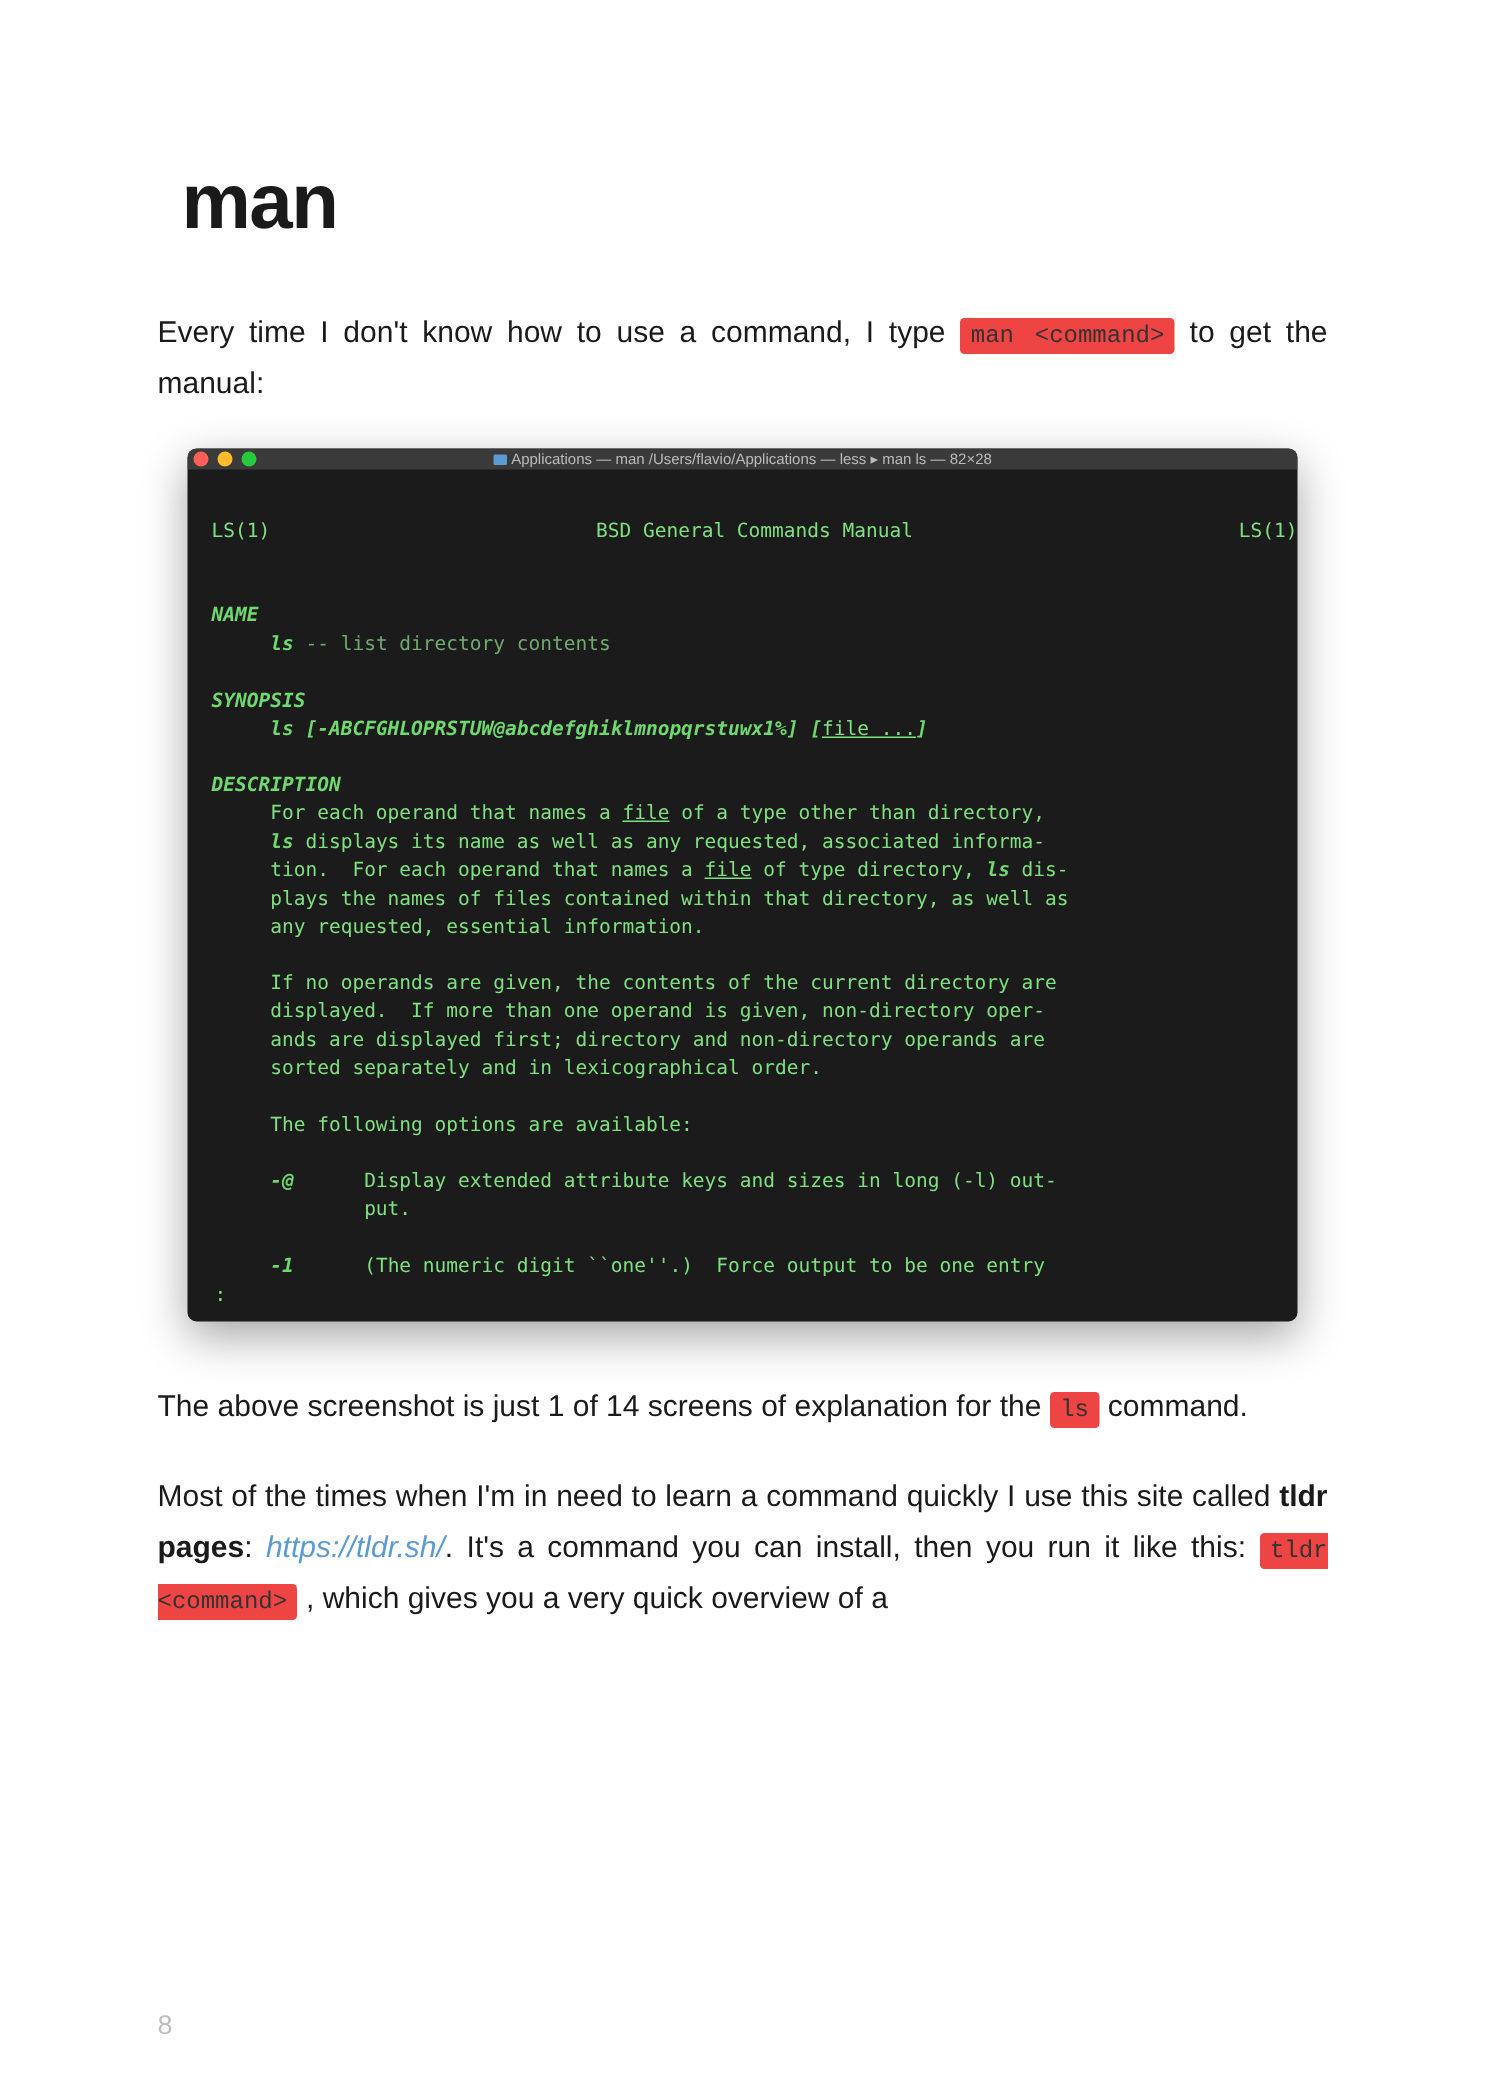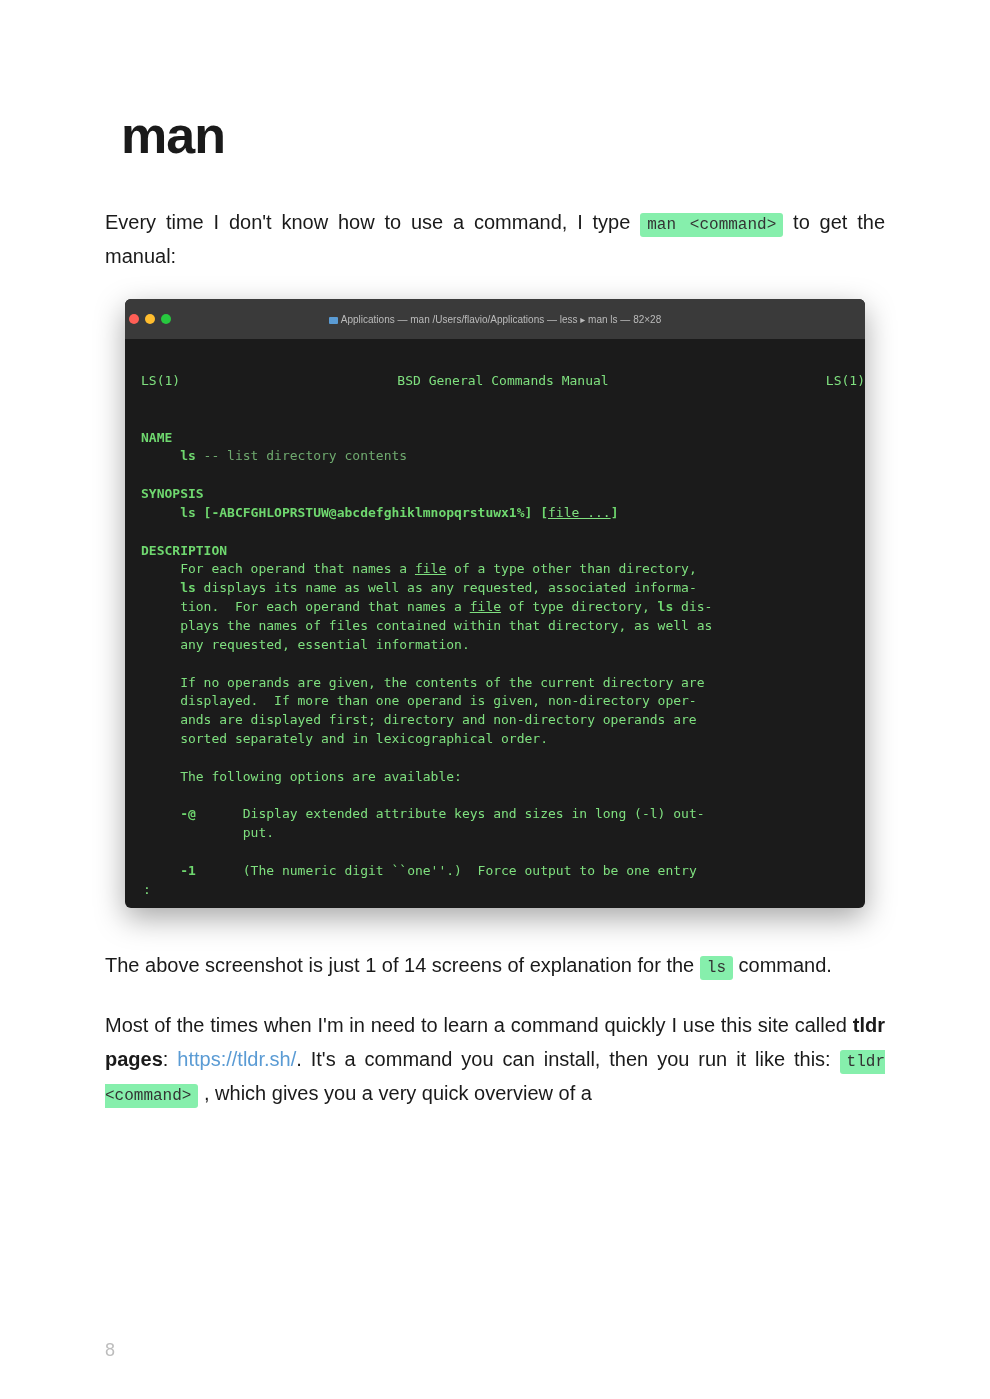--- a/index.html
+++ b/index.html
@@ -24,47 +24,47 @@
   }
   p {
     font-size: 20px;
     line-height: 1.7;
     margin: 0 0 26px 0;
     text-align: justify;
   }
   code.inline {
     font-family: "SFMono-Regular", Consolas, "Liberation Mono", Menlo, monospace;
     font-size: 16px;
-    background: #86efac;
+    background: #ef4444;
     padding: 3px 7px;
     border-radius: 3px;
     color: #333;
   }
   .italic { font-style: italic; }
   .bold { font-weight: 700; }
-  a.link { color: #5a9bd4; text-decoration: none; }
+  a.link { color: #5a9bd4; text-decoration: none; font-style: italic; }
   .page-num {
     position: absolute;
     bottom: 38px;
     left: 105px;
     color: #bdbdbd;
     font-size: 18px;
   }
 
   
   .term-wrap {
     margin: 18px 0 40px 20px;
     width: 740px;
     border-radius: 6px;
     box-shadow: 0 10px 30px rgba(0,0,0,0.35);
     overflow: hidden;
     background: #1b1b1b;
   }
   .term-titlebar {
-    height: 40px;
+    height: 14px;
     background: #3a3a3a;
     display: flex;
     align-items: center;
     padding: 0 4px;
     position: relative;
   }
   .tb-dots { display: flex; gap: 6px; }
   .tb-dot { width: 10px; height: 10px; border-radius: 50%; }
   .tb-dot.red { background: #ff5f56; }
   .tb-dot.yellow { background: #ffbd2e; }
@@ -85,21 +85,21 @@
   }
   .term-body {
     padding: 14px 0 8px 16px;
     font-family: "Menlo", "Consolas", monospace;
     font-size: 13px;
     line-height: 1.45;
     color: #7fe07f;
     white-space: pre;
     min-height: 460px;
   }
-  .g-bold { color: #6fd86f; font-weight: 700; }
+  .g-bold { color: #6fd86f; font-weight: 700; font-style: italic; }
   .g-dim  { color: #6faa6f; font-weight: normal; }
   .g-norm { color: #7fe07f; font-weight: normal; }
   .g-ul   { text-decoration: underline; }
   .term-row-head { display: flex; justify-content: space-between; }
   .prompt-colon { color: #7fe07f; padding-left: 2px; }
 </style>
 </head>
 <body>
 
 <div class="page">

